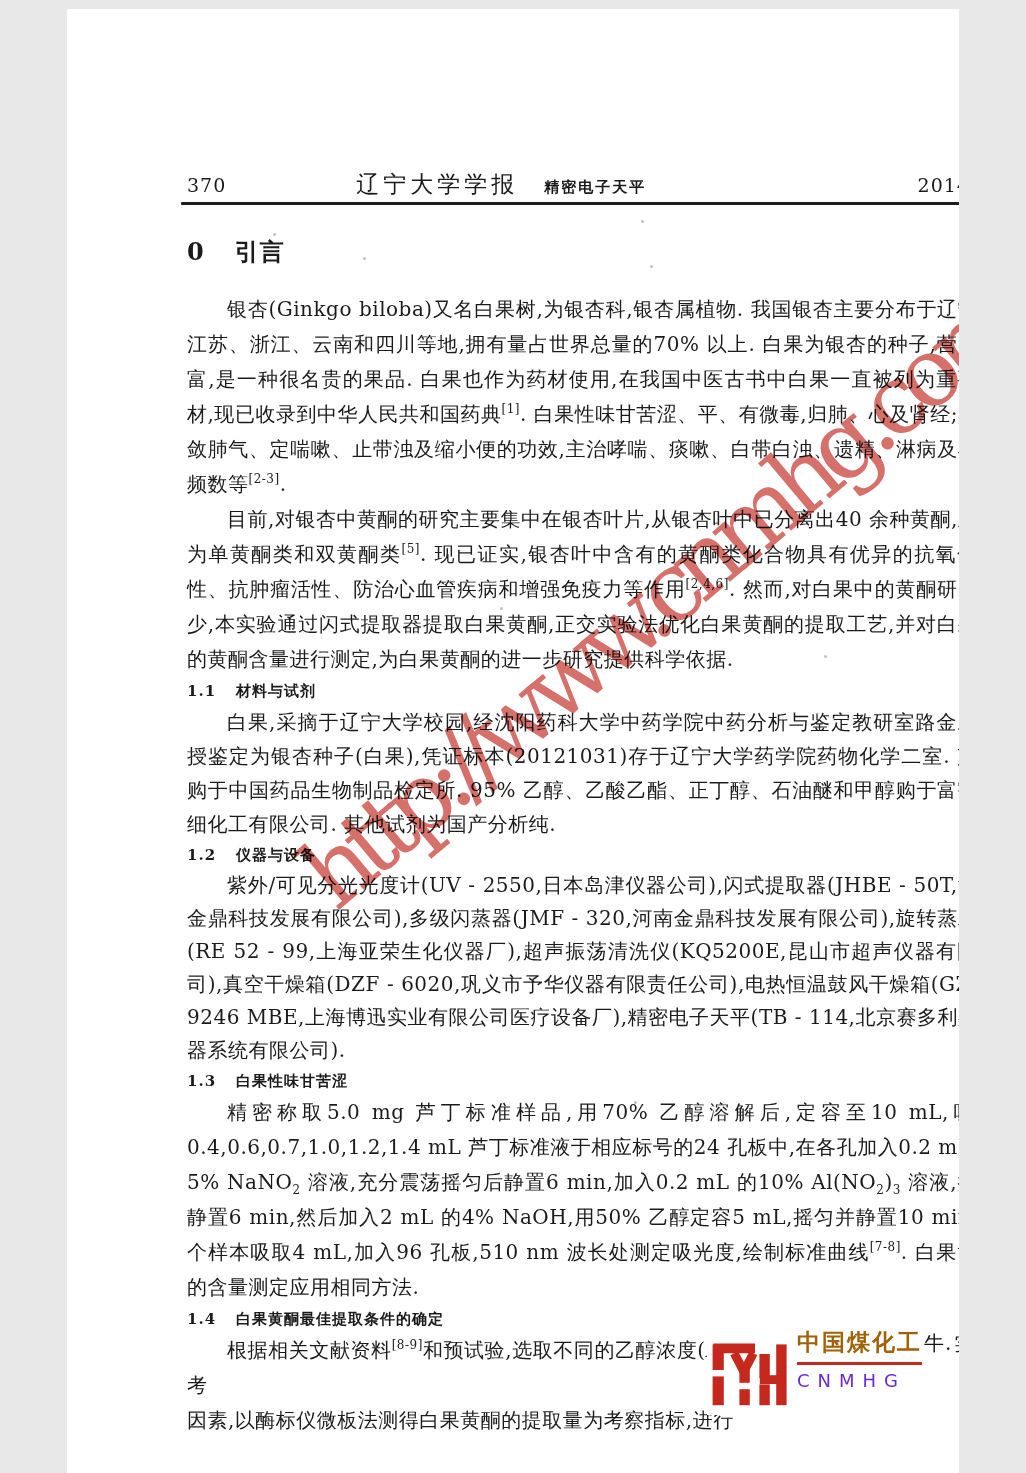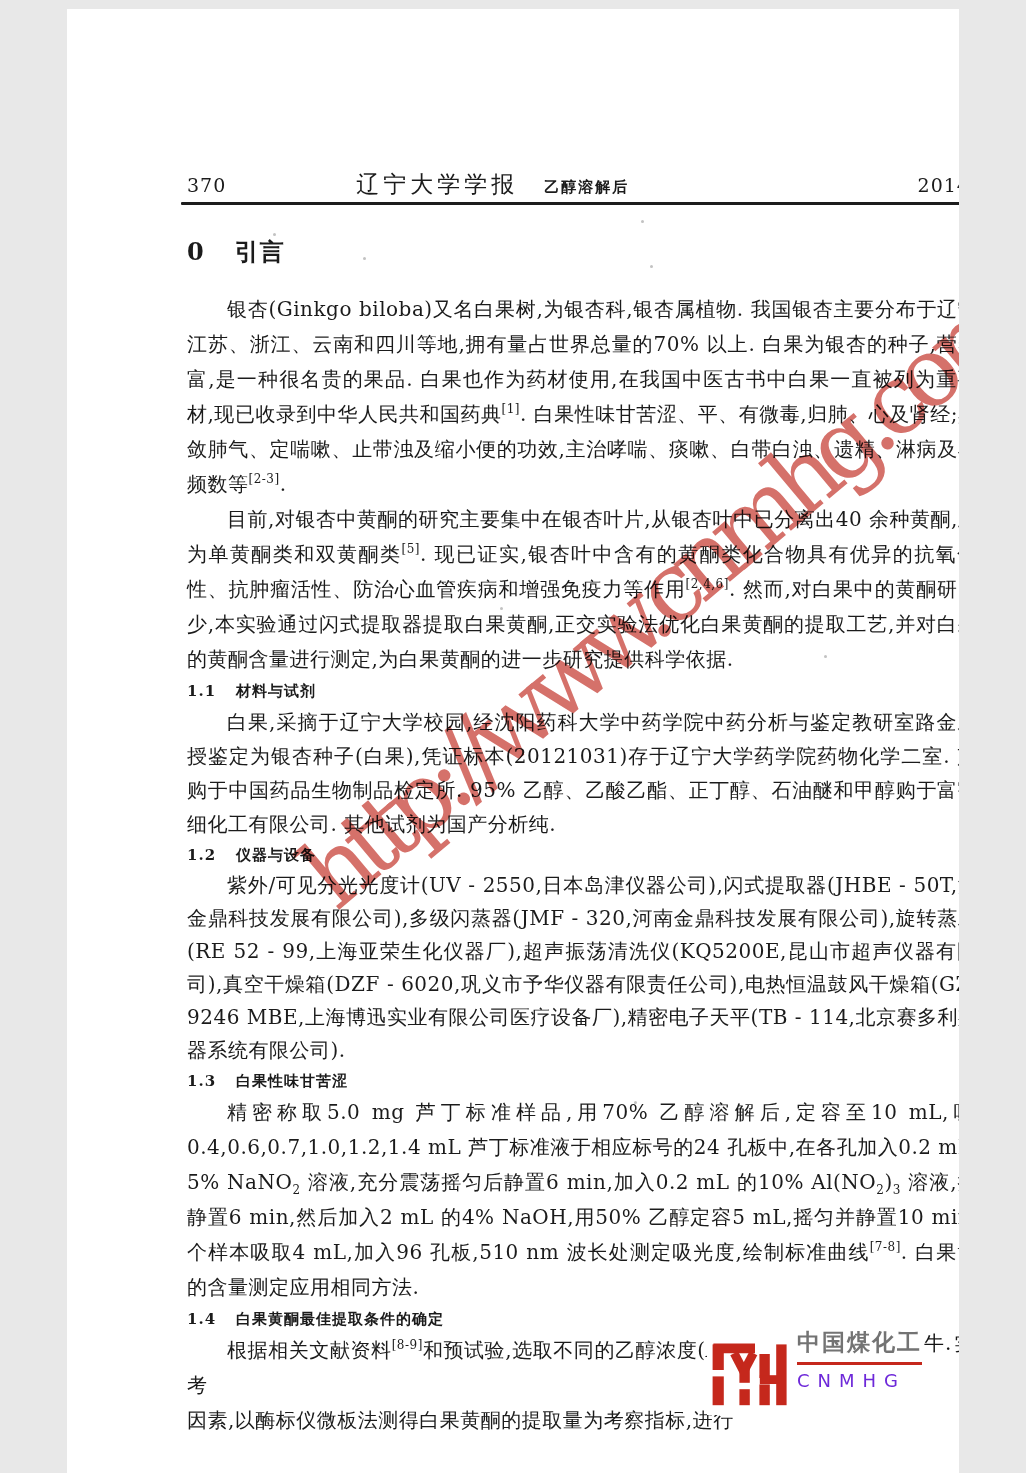--- a/index.html
+++ b/index.html
@@ -66,40 +66,40 @@
   .logo-overlay{
     position:absolute;left:640px;top:1318px;width:294px;height:88px;
     background:#ffffff;z-index:6;
     display:flex;align-items:flex-start;
   }
   .logo-mark{flex:0 0 auto;margin-top:4px;}
   .logo-textcol{margin-left:10px;display:flex;flex-direction:column;}
   .logo-row1{display:flex;align-items:baseline;white-space:nowrap;}
   .logo-cn{
     font-family:"DejaVu Sans",sans-serif;font-weight:bold;
-    font-size:23px;color:#737373;letter-spacing:2px;
+    font-size:23px;color:#a16207;letter-spacing:2px;
     padding-bottom:4px;border-bottom:3px solid #c5281c;
   }
   .logo-tail{font-size:20px;color:#141414;margin-left:2px;letter-spacing:1px;}
   .logo-latin{
     font-family:"DejaVu Sans",sans-serif;
     font-size:18px;color:#6d28d9;letter-spacing:8px;margin-top:5px;
   }
   
   .speck{position:absolute;width:3px;height:3px;background:#9a9a9a;border-radius:50%;opacity:.6;}
 </style>
 </head>
 <body>
 
 <div class="page">
 
   <div class="hdr">
     <span class="pageno">370</span>
     <span class="journal">辽宁大学学报</span>
-    <span class="edition">乙醇溶解后</span>
+    <span class="edition">精密电子天平</span>
     <span class="year">2014 年</span>
   </div>
   <div class="hdr-rule"></div>
 
   <div class="content">
 
     <h2 class="sec"><span class="no">0</span><span>引言</span></h2>
 
     <p class="body"><span>银杏(Ginkgo biloba)又名白果树,为银杏科,银杏属植物. 我国银杏主要分布于辽宁、江苏、浙江、云南和四川等地,拥有量占世界总量的70% 以上. 白果为银杏的种子,营养丰富,是一种很名贵的果品. 白果也作为药材使用,在我国中医古书中白果一直被列为重要药材,现已收录到中华人民共和国药典</span><sup>[1]</sup><span>. 白果性味甘苦涩、平、有微毒,归肺、心及肾经;具有敛肺气、定喘嗽、止带浊及缩小便的功效,主治哮喘、痰嗽、白带白浊、遗精、淋病及小便频数等</span><sup>[2-3]</sup><span>.</span></p>
 

